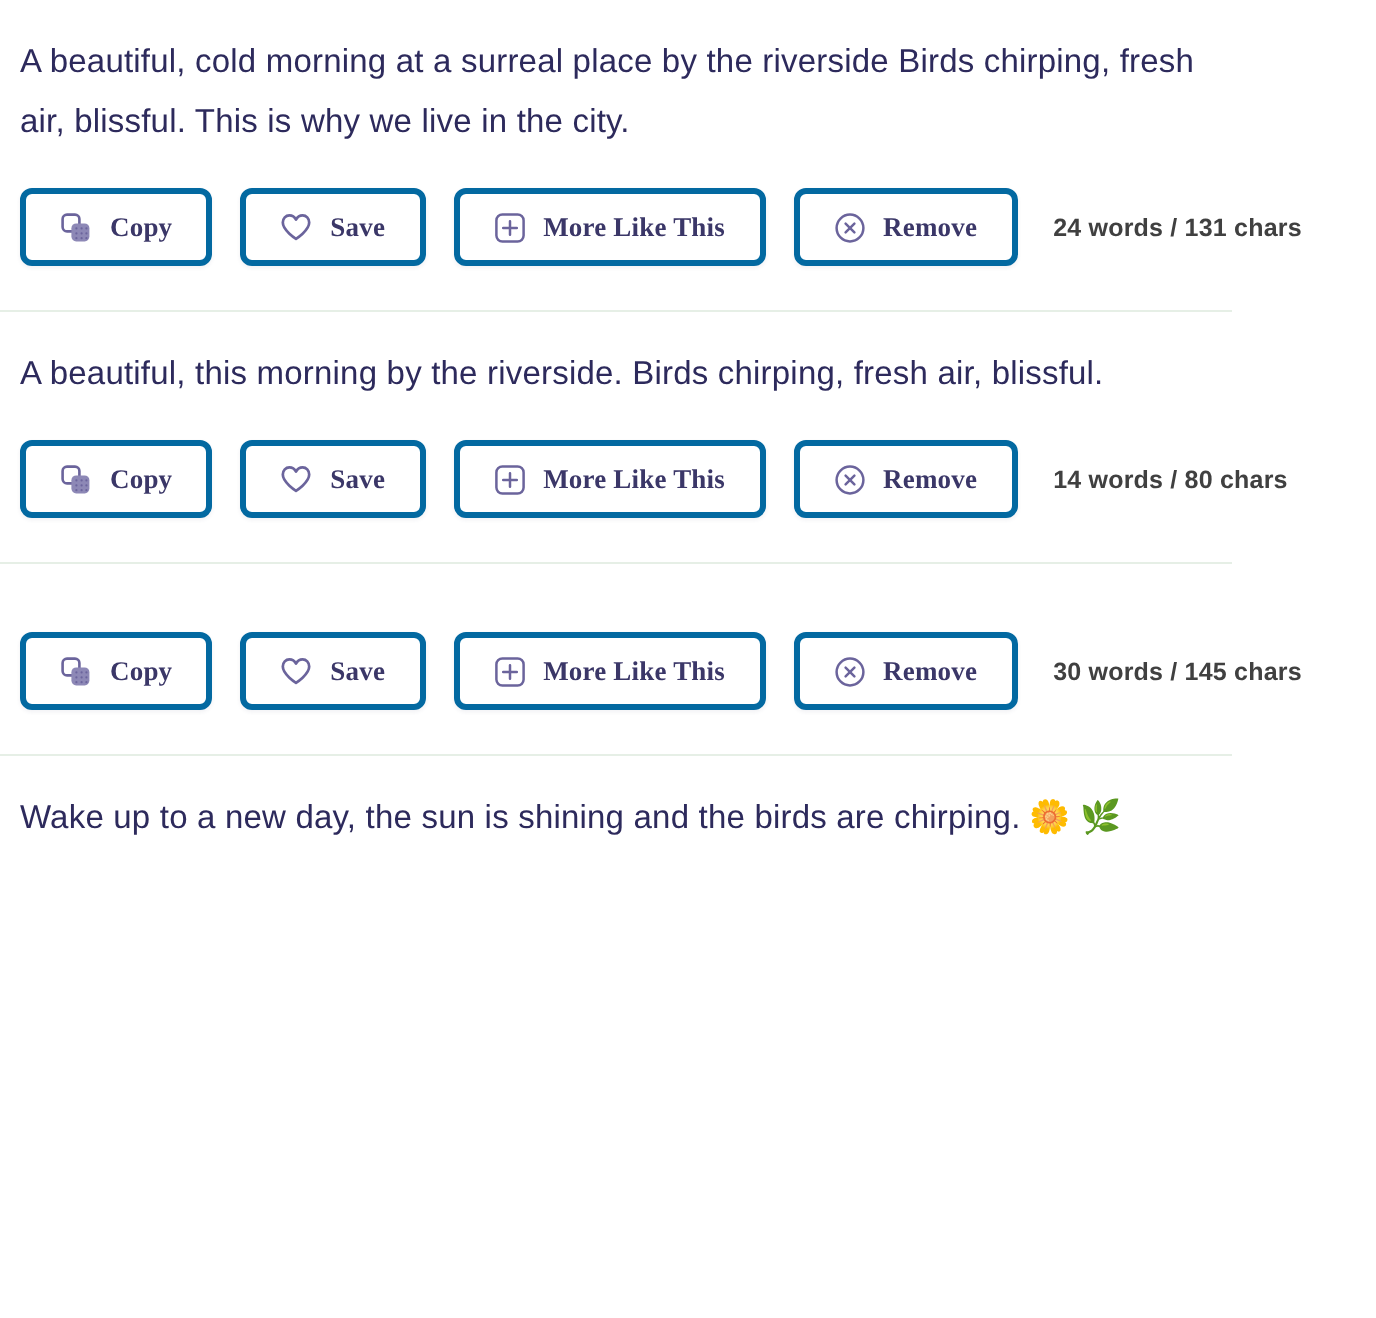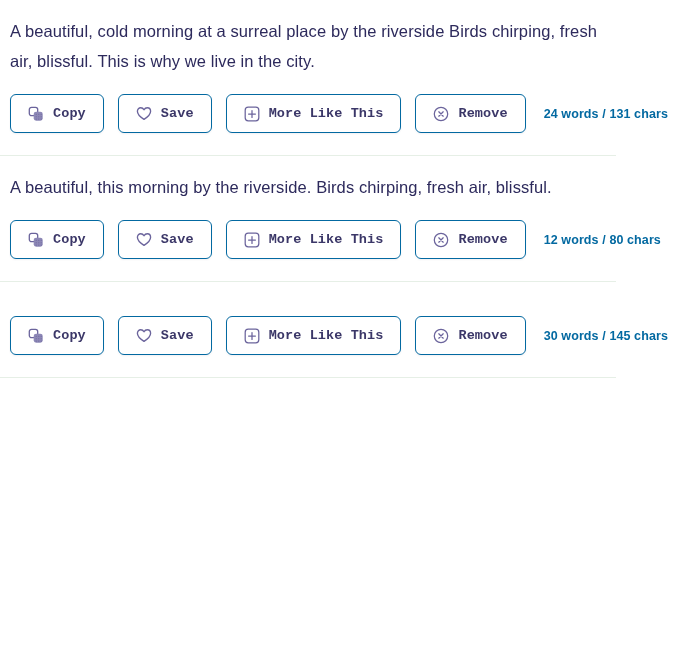--- a/index.html
+++ b/index.html
@@ -45,44 +45,44 @@
   }
 
   .action-btn {
     display: inline-flex;
     align-items: center;
     gap: 9px;
     height: 39px;
     padding: 0 17px;
     margin-right: 14px;
     background: #ffffff;
-    border: 1px solid #0369a1;
+    border: 3px solid #0369a1;
     border-radius: 6px;
     color: #3b3768;
     font-size: 13.5px;
     font-weight: 700;
     letter-spacing: 0.1px;
     cursor: pointer;
     box-shadow: 0 1px 2px rgba(60,60,100,0.07);
-    font-family: Liberation Mono, monospace;
+    font-family: Liberation Serif, serif;
     white-space: nowrap;
   }
 
   .action-btn .glyph {
     display: inline-flex;
     align-items: center;
     justify-content: center;
     width: 16px;
     height: 16px;
     flex: 0 0 16px;
   }
   .action-btn .glyph svg { display: block; }
 
   .meta-count {
-    color: #0369a1;
+    color: #404040;
     font-size: 12.5px;
     font-weight: 700;
     letter-spacing: 0.1px;
     margin-left: 4px;
     white-space: nowrap;
   }
 </style>
 </head>
 <body>
 
@@ -189,21 +189,21 @@
       <button class="action-btn">
         <span class="glyph">
           <svg width="16" height="16" viewBox="0 0 16 16" fill="none">
             <circle cx="8" cy="8" r="6.7" stroke="#6b649c" stroke-width="1.25" fill="none"></circle>
             <path d="M5.8 5.8 L10.2 10.2 M10.2 5.8 L5.8 10.2" stroke="#6b649c" stroke-width="1.25" stroke-linecap="round"></path>
           </svg>
         </span>
         <span>Remove</span>
       </button>
 
-      <span class="meta-count">12 words / 80 chars</span>
+      <span class="meta-count">14 words / 80 chars</span>
     </div>
   </div>
 
   <div class="result-card">
     <div class="actions-row">
 
       <button class="action-btn">
         <span class="glyph">
           <svg width="16" height="16" viewBox="0 0 16 16" fill="none">
             <rect x="1.3" y="1.3" width="8.4" height="8.4" rx="2.2" stroke="#6b649c" stroke-width="1.3" fill="none"></rect>
@@ -248,14 +248,17 @@
             <path d="M5.8 5.8 L10.2 10.2 M10.2 5.8 L5.8 10.2" stroke="#6b649c" stroke-width="1.25" stroke-linecap="round"></path>
           </svg>
         </span>
         <span>Remove</span>
       </button>
 
       <span class="meta-count">30 words / 145 chars</span>
     </div>
   </div>
 
+  <div class="result-card last">
+    <p class="result-text emoji-line">Wake up to a new day, the sun is shining and the birds are chirping. 🌼 🌿</p>
+  </div>
 
 </div>
 
 </body></html>

